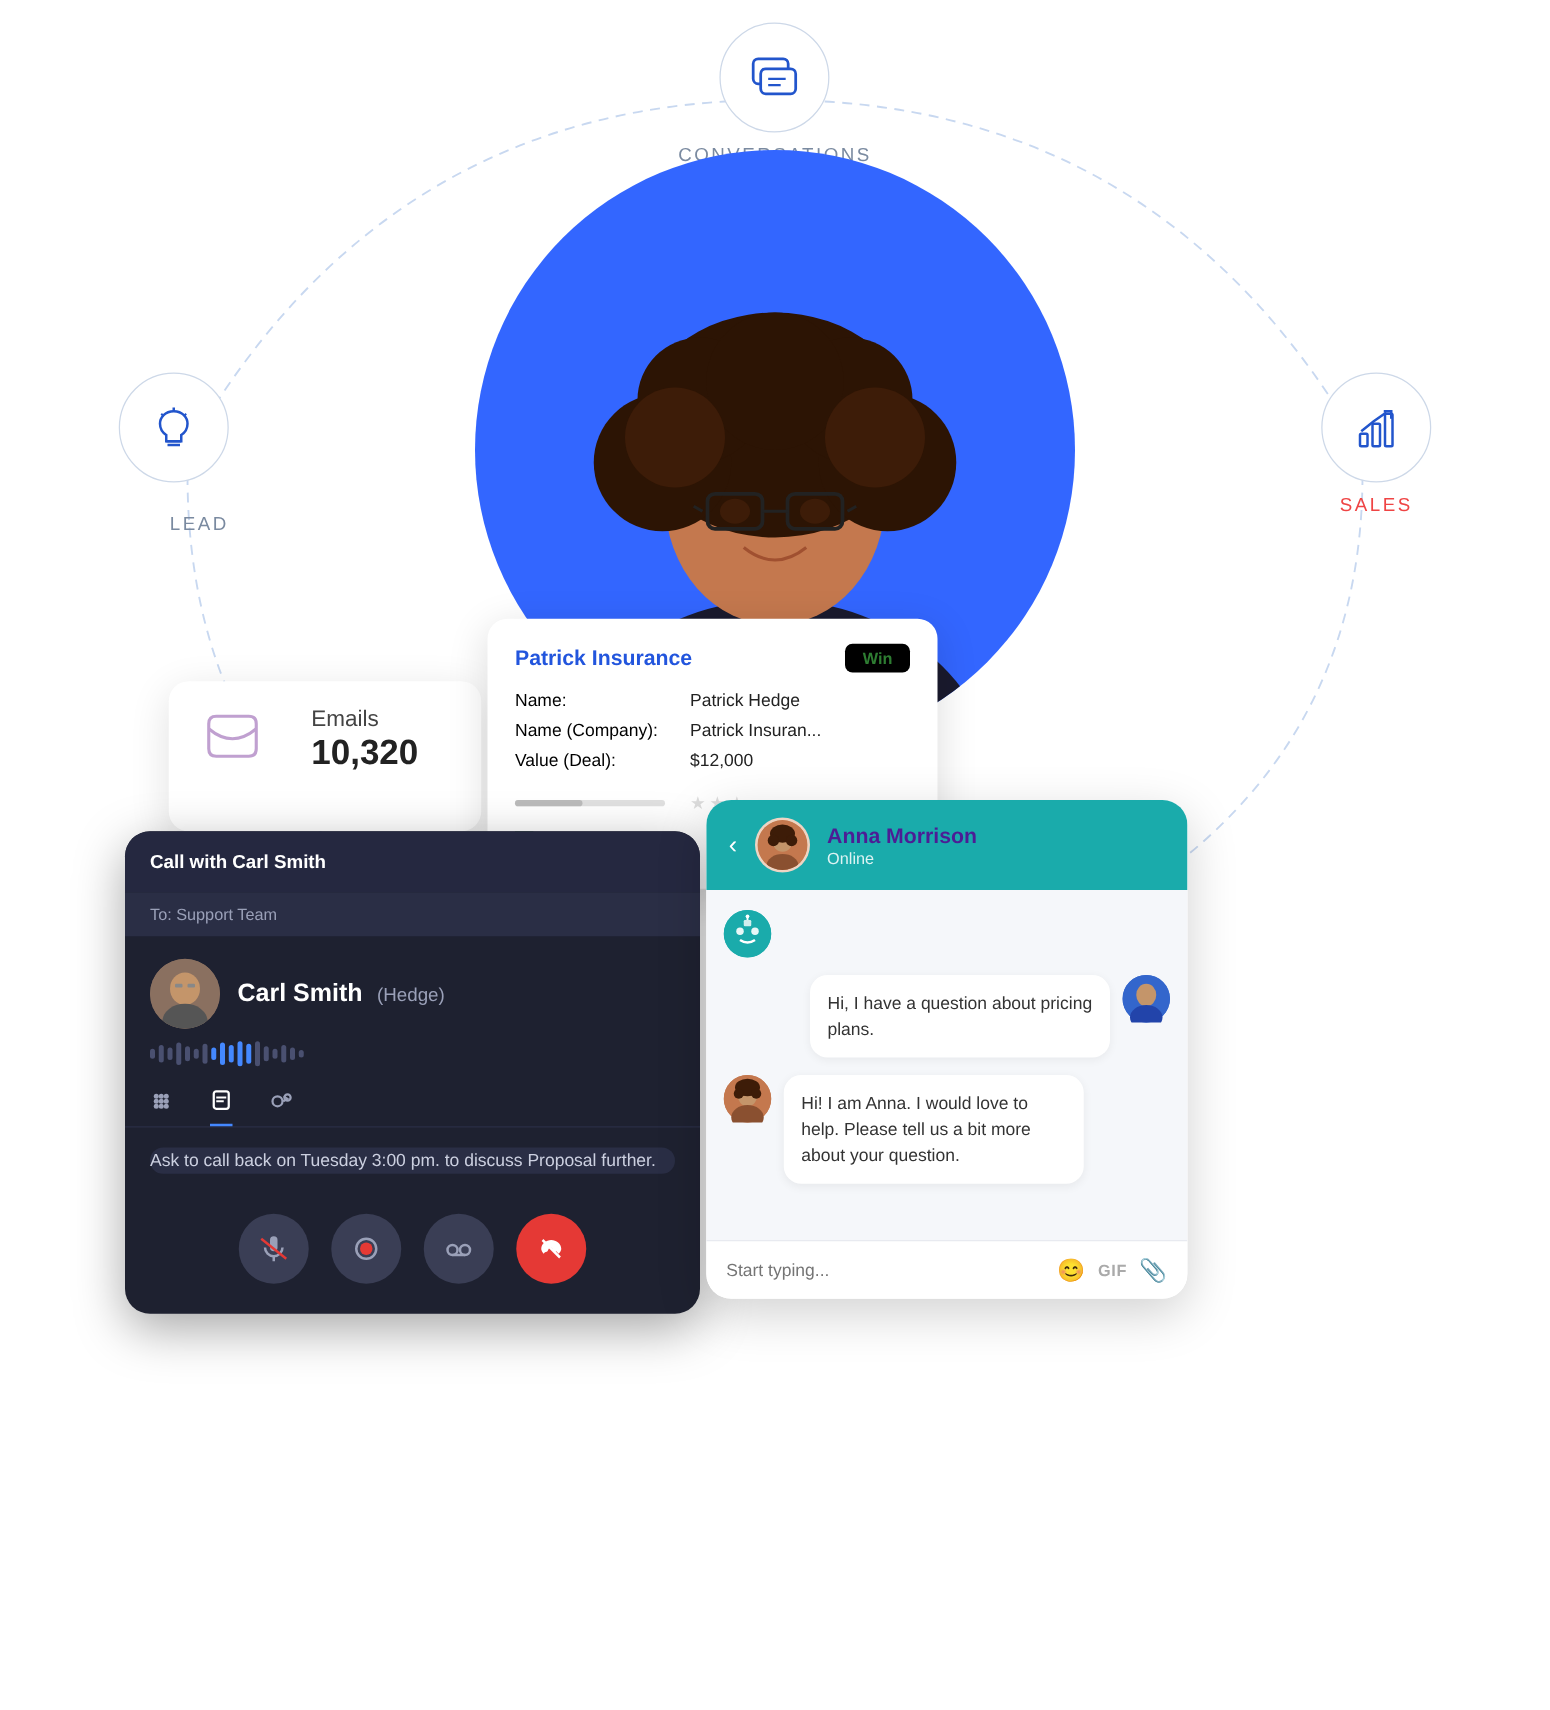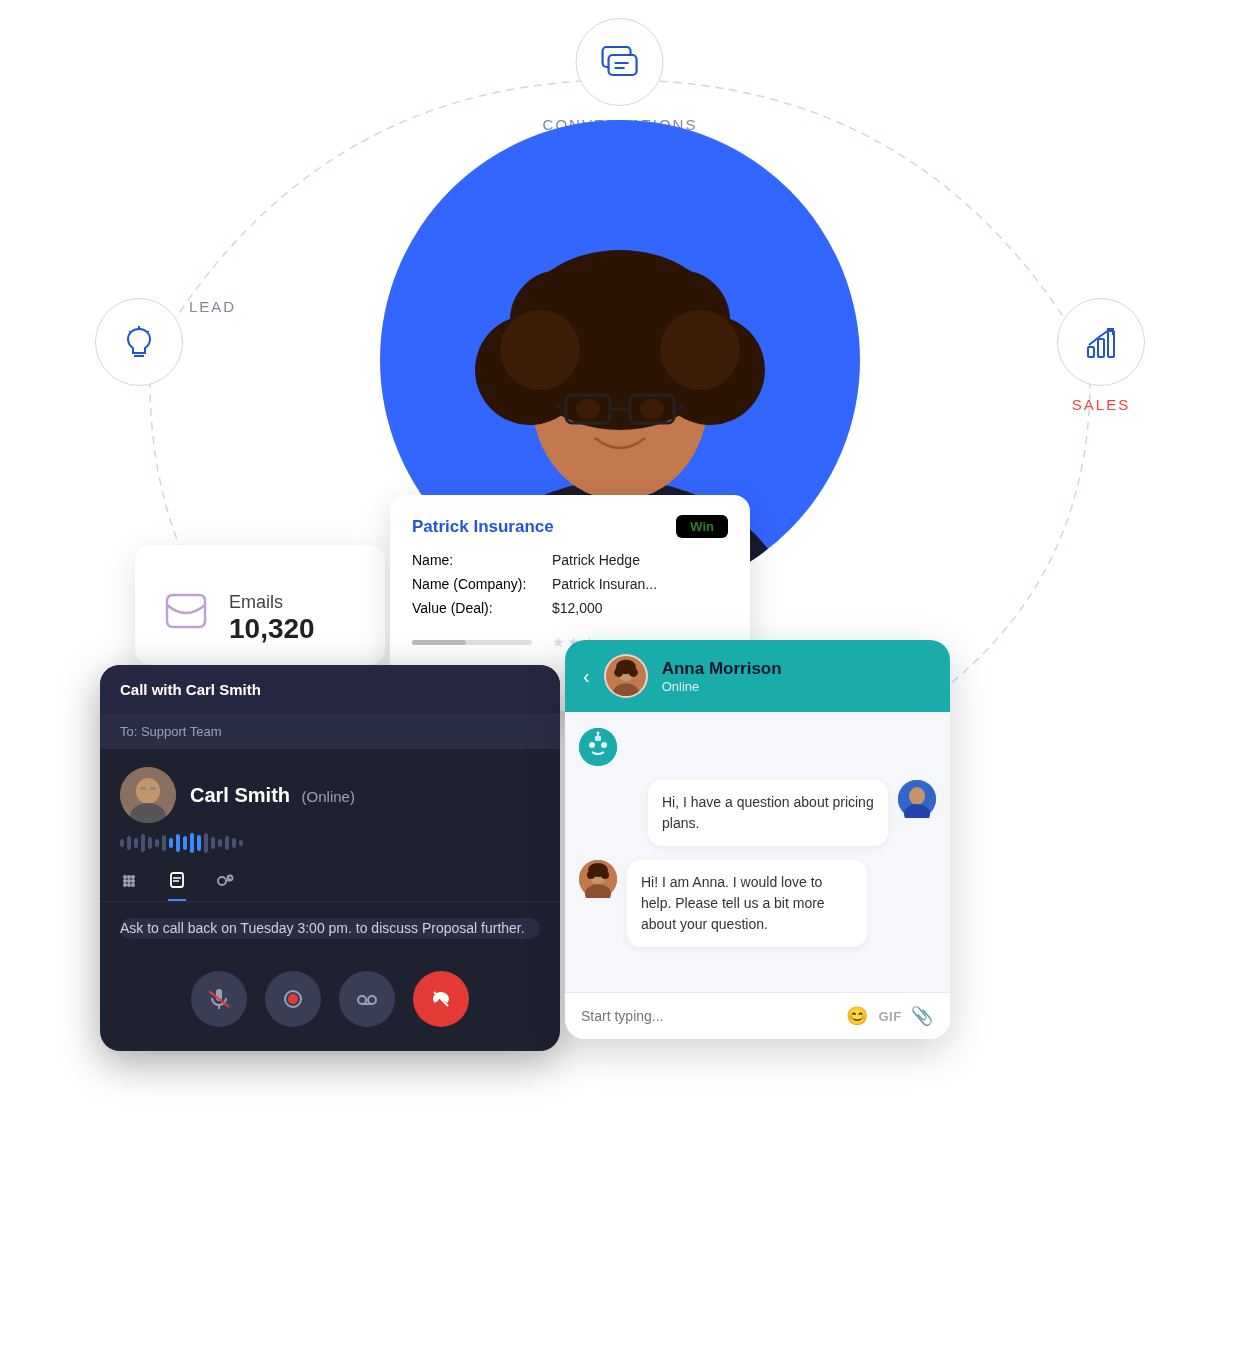--- a/index.html
+++ b/index.html
@@ -57,23 +57,23 @@
       font-weight: 500;
       text-transform: uppercase;
     }
 
     
     .lead-icon {
       position: absolute;
       top: 298px;
       left: 95px;
       display: flex;
-      flex-direction: row;
-      align-items: flex-start;
-      gap: 6px;
+      flex-direction: column;
+      align-items: flex-end;
+      gap: 25px;
     }
     .lead-label {
       font-size: 15px;
       letter-spacing: 2px;
       color: #7a8aa0;
       font-weight: 500;
       text-transform: uppercase;
     }
 
     
@@ -114,23 +114,23 @@
     .emails-card {
       position: absolute;
       top: 545px;
       left: 135px;
       width: 250px;
       height: 120px;
       background: #fff;
       border-radius: 16px;
       box-shadow: 0 8px 32px rgba(0,0,0,0.12);
       display: flex;
-      align-items: flex-end;
+      align-items: flex-start;
       padding: 20px 24px;
-      gap: 16px;
+      gap: 36px;
     }
     .emails-icon-svg {
       flex-shrink: 0;
     }
     .emails-text {}
     .emails-label-text {
       font-size: 18px;
       color: #444;
       font-weight: 500;
     }
@@ -350,21 +350,21 @@
       flex-shrink: 0;
       border: 2px solid rgba(255,255,255,0.6);
       display: flex;
       align-items: center;
       justify-content: center;
     }
     .chat-header-info {}
     .chat-header-name {
       font-size: 17px;
       font-weight: 700;
-      color: #0f172a;
+      color: #4c1d95;
     }
     .chat-header-status {
       font-size: 13px;
       color: rgba(255,255,255,0.85);
     }
     .chat-messages {
       padding: 16px 14px;
       background: #f5f7fa;
       min-height: 280px;
       display: flex;
@@ -608,21 +608,21 @@
           <circle cx="28" cy="28" r="28" fill="#8a7060"></circle>
           <ellipse cx="28" cy="24" rx="12" ry="13" fill="#c4956a"></ellipse>
           <ellipse cx="28" cy="50" rx="18" ry="14" fill="#555"></ellipse>
           <rect x="20" y="20" width="6" height="3" rx="1" fill="#888"></rect>
           <rect x="30" y="20" width="6" height="3" rx="1" fill="#888"></rect>
         </svg>
       </div>
       <div>
         <div class="call-person-name">
           <span>Carl Smith</span>
-          <span style="color:#9aa0b8;font-size:15px;font-weight:400;margin-left:6px;">(Online)</span>
+          <span style="color:#9aa0b8;font-size:15px;font-weight:400;margin-left:6px;">(Hedge)</span>
         </div>
       </div>
     </div>
 
     <div class="call-wave">
       <div class="call-wave-bar-container">
         <div class="call-wave-bar" style="width:4px;height:8px;"></div>
         <div class="call-wave-bar" style="width:4px;height:14px;"></div>
         <div class="call-wave-bar" style="width:4px;height:10px;"></div>
         <div class="call-wave-bar" style="width:4px;height:18px;"></div>

